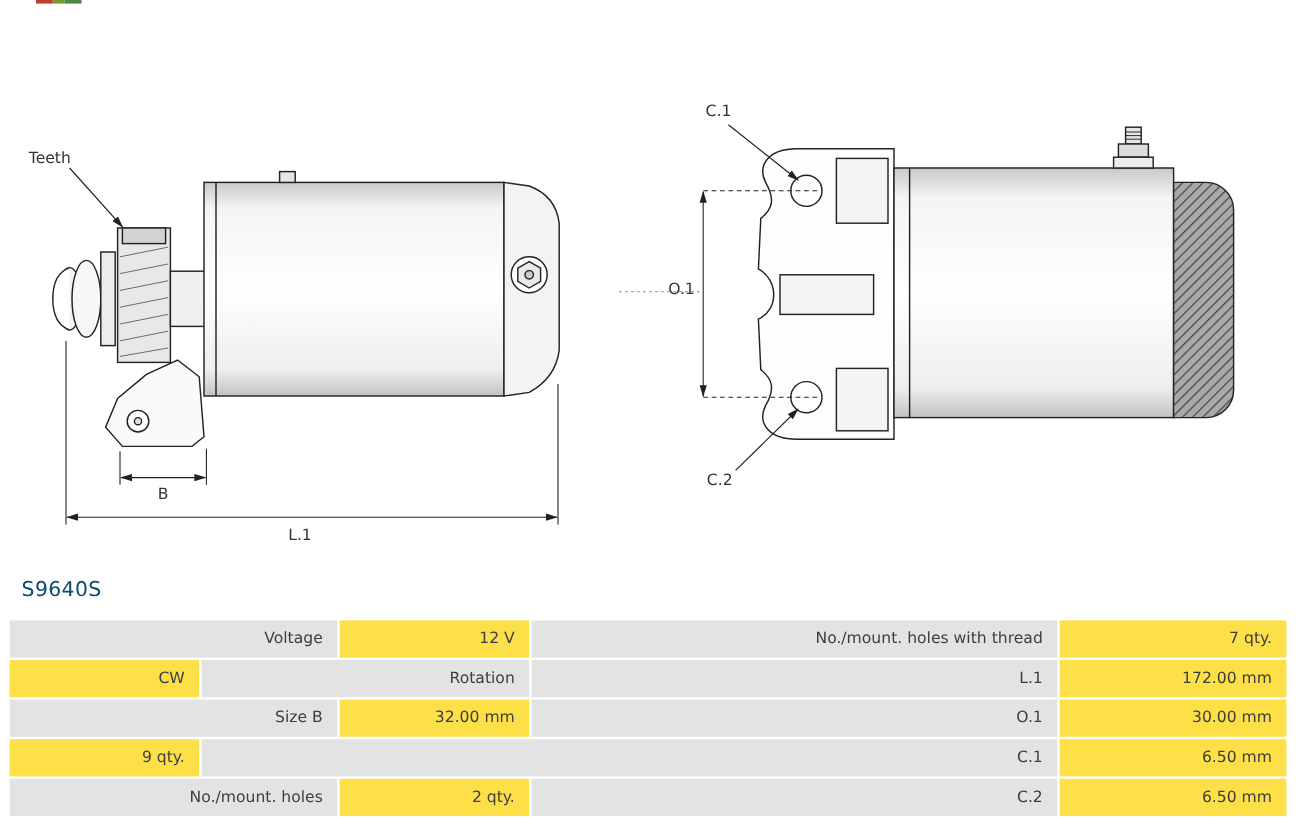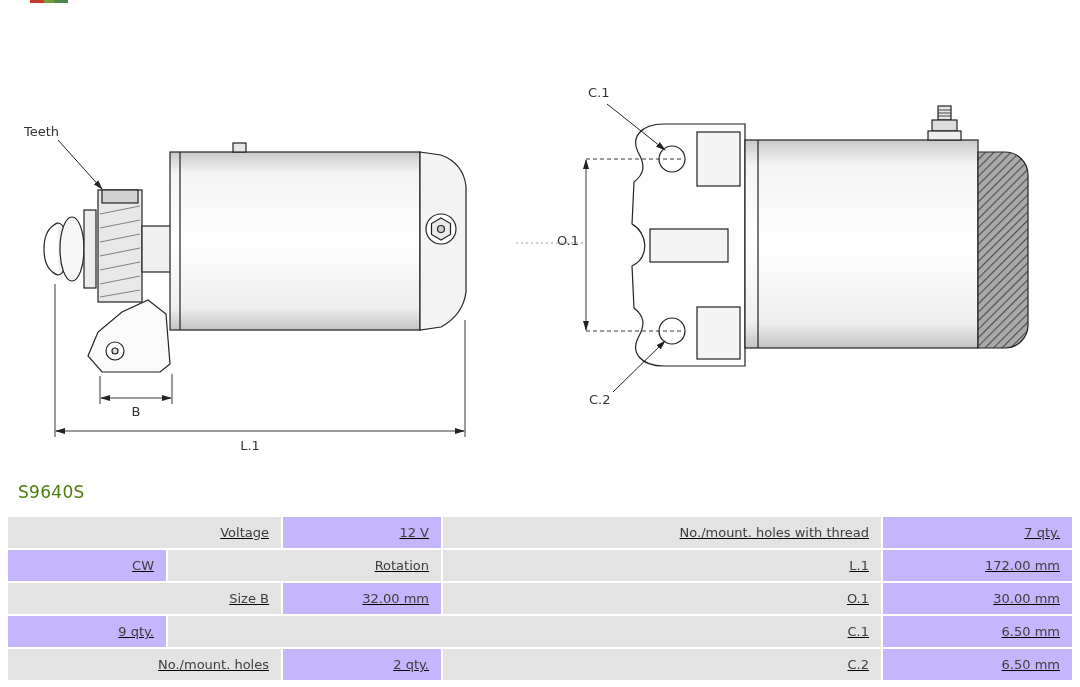--- a/index.html
+++ b/index.html
@@ -11,29 +11,29 @@
   .logo-fragment{position:absolute;left:30px;top:0;width:38px;height:3px;display:flex;}
   .logo-fragment .seg1{width:14px;height:3px;background:#c23b2e;}
   .logo-fragment .seg2{width:10px;height:3px;background:#7a9a3a;}
   .logo-fragment .seg3{width:14px;height:3px;background:#4a8a46;}
 
   
   .drawing{position:absolute;left:0;top:0;width:1080px;height:470px;}
   .drawing text{font-family:"DejaVu Sans","Liberation Sans",sans-serif;font-size:13px;fill:#333;}
 
   
-  .part-number{position:absolute;left:18px;top:482px;font-size:17px;color:#4d7c0f;letter-spacing:.3px;}
+  .part-number{position:absolute;left:18px;top:482px;font-size:17px;color:#0c4a6e;letter-spacing:.3px;}
 
   
   .spec-table{position:absolute;left:8px;right:8px;top:517px;}
-  .spec-row{display:flex;height:31px;margin-bottom:2px;text-decoration:underline;}
+  .spec-row{display:flex;height:31px;margin-bottom:2px;}
   .cell{box-sizing:border-box;display:flex;align-items:center;justify-content:flex-end;
         padding-right:12px;font-size:13px;color:#3d3d3d;white-space:nowrap;}
   .lbl{background:#e3e3e3;}
-  .val{background:#c4b5fd;}
+  .val{background:#fde047;}
   .c1{width:273px;margin-right:2px;}
   .c2{width:158px;margin-right:2px;}
   .c3{flex:1;margin-right:2px;}
   .c4{width:189px;}
 </style>
 </head>
 <body>
 
 <div class="stage">
 

